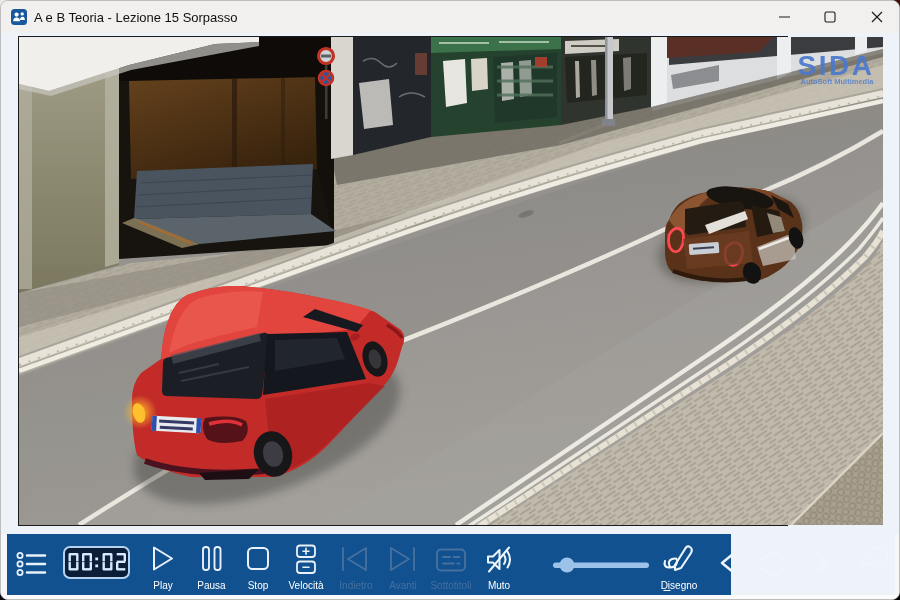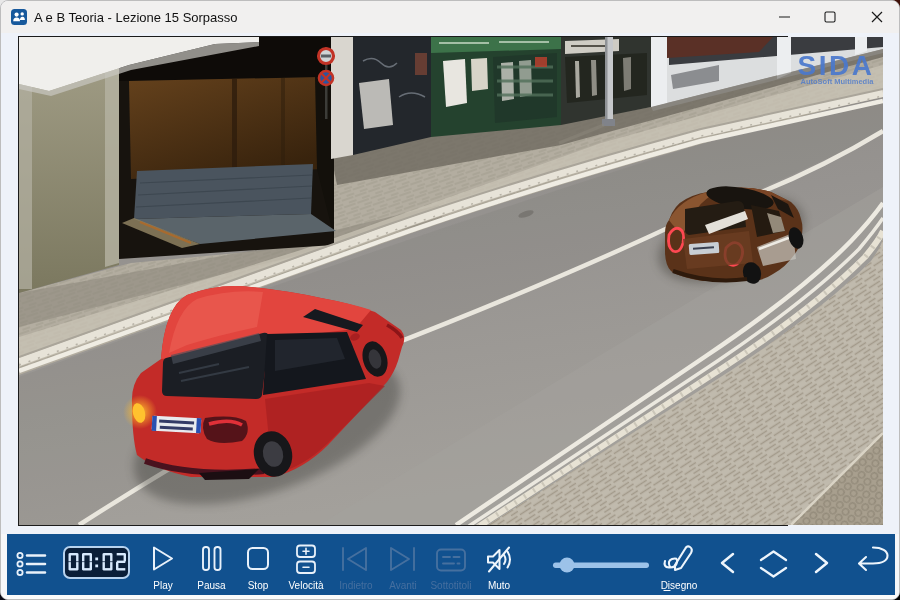--- a/index.html
+++ b/index.html
@@ -11,21 +11,21 @@
   #c-tl{left:0;top:0;background:#e8e8e8;}
   #win{position:absolute;left:0;top:0;width:900px;height:600px;border-radius:8px;
        background:#eef2f9;overflow:hidden;z-index:1;box-sizing:border-box;
        border:1px solid #bdbdbd;}
   #titlebar{position:absolute;left:0;top:0;width:900px;height:32px;background:#f1f0ef;}
   #title-ic{position:absolute;left:10px;top:8px;}
   #title-tx{position:absolute;left:33px;top:9px;font-size:13px;color:#111;white-space:nowrap;}
   #winbtns{position:absolute;right:0;top:0;width:200px;height:32px;}
   #video{position:absolute;left:18px;top:36px;width:768px;height:488px;background:#9b9893;
          box-shadow:0 0 0 1px #1b1b1b;}
-  #toolbar{position:absolute;left:6px;top:533px;width:888px;height:61px;background:#11518f;}
+  #toolbar{position:absolute;left:6px;top:533px;width:724px;height:61px;background:#11518f;}
   #video svg,#toolbar svg{display:block;}
 </style>
 </head>
 <body>
   <div class="corner" id="c-tl"></div>
   <div class="corner" id="c-tr"></div>
   <div class="corner" id="c-br"></div>
   <div class="corner" id="c-bl"></div>
   <div id="win">
     <div id="titlebar">

